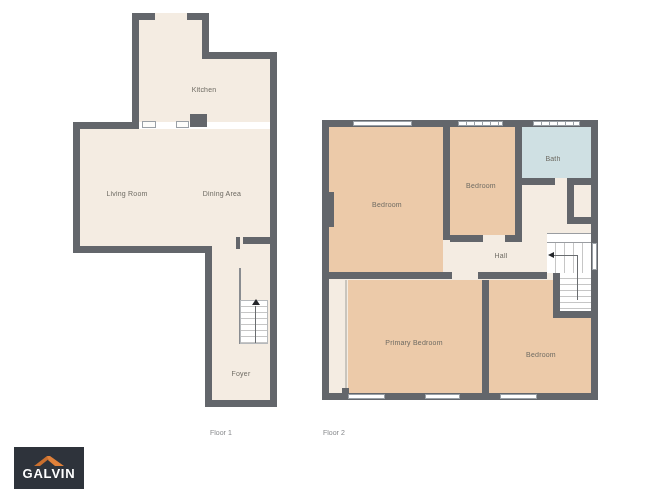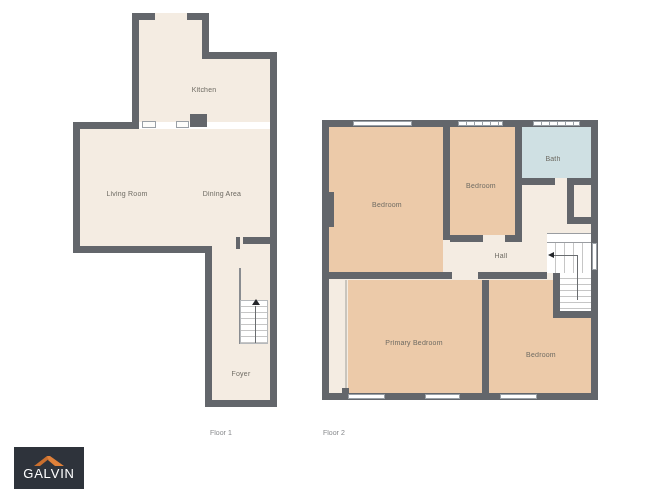--- a/index.html
+++ b/index.html
@@ -49,21 +49,21 @@
   }
   .counter{
     position:absolute;background:#fdfdfb;border:1px solid #9aa0a6;box-sizing:border-box;
   }
   #logo{
     position:absolute;left:14px;top:447px;width:70px;height:42px;
     background:var(--logo-bg);display:flex;flex-direction:column;
     align-items:center;justify-content:center;gap:1px;
   }
   #logo .logo-text{
-    color:#fff;font-weight:normal;font-size:13px;letter-spacing:.8px;line-height:1;
+    color:#fff;font-weight:bold;font-size:13px;letter-spacing:.8px;line-height:1;
   }
 </style>
 </head>
 <body>
 
 <div id="canvas">
 
   <div>
 
     <div class="fill" style="left:139px;top:20px;width:63px;height:102px;"></div>

